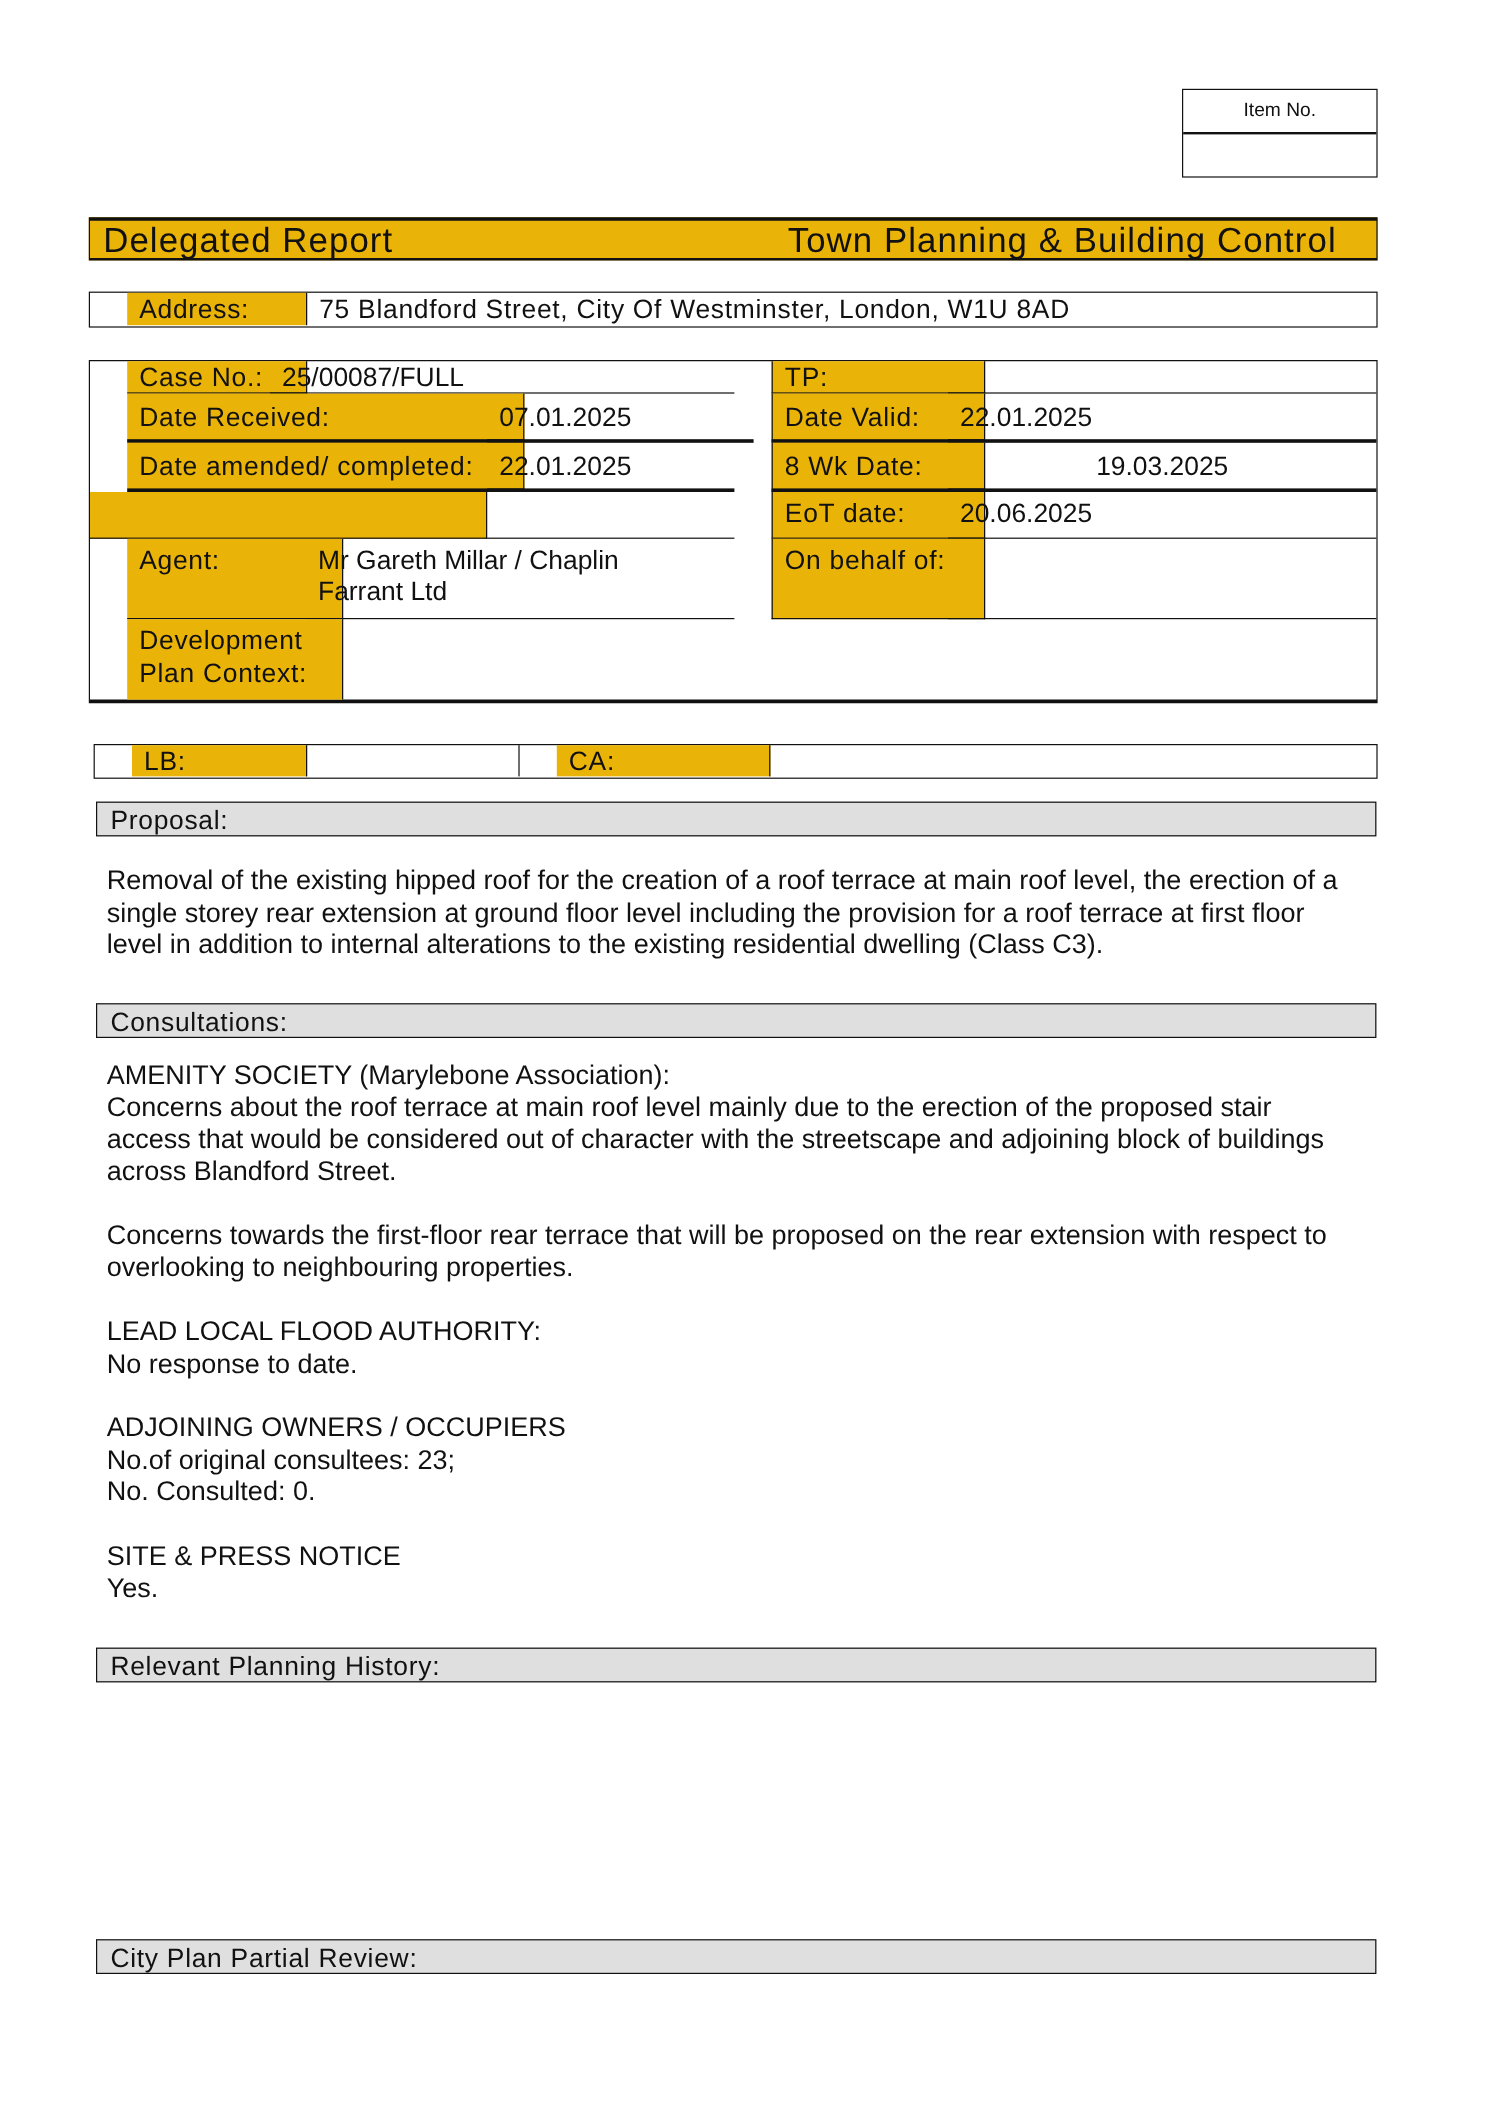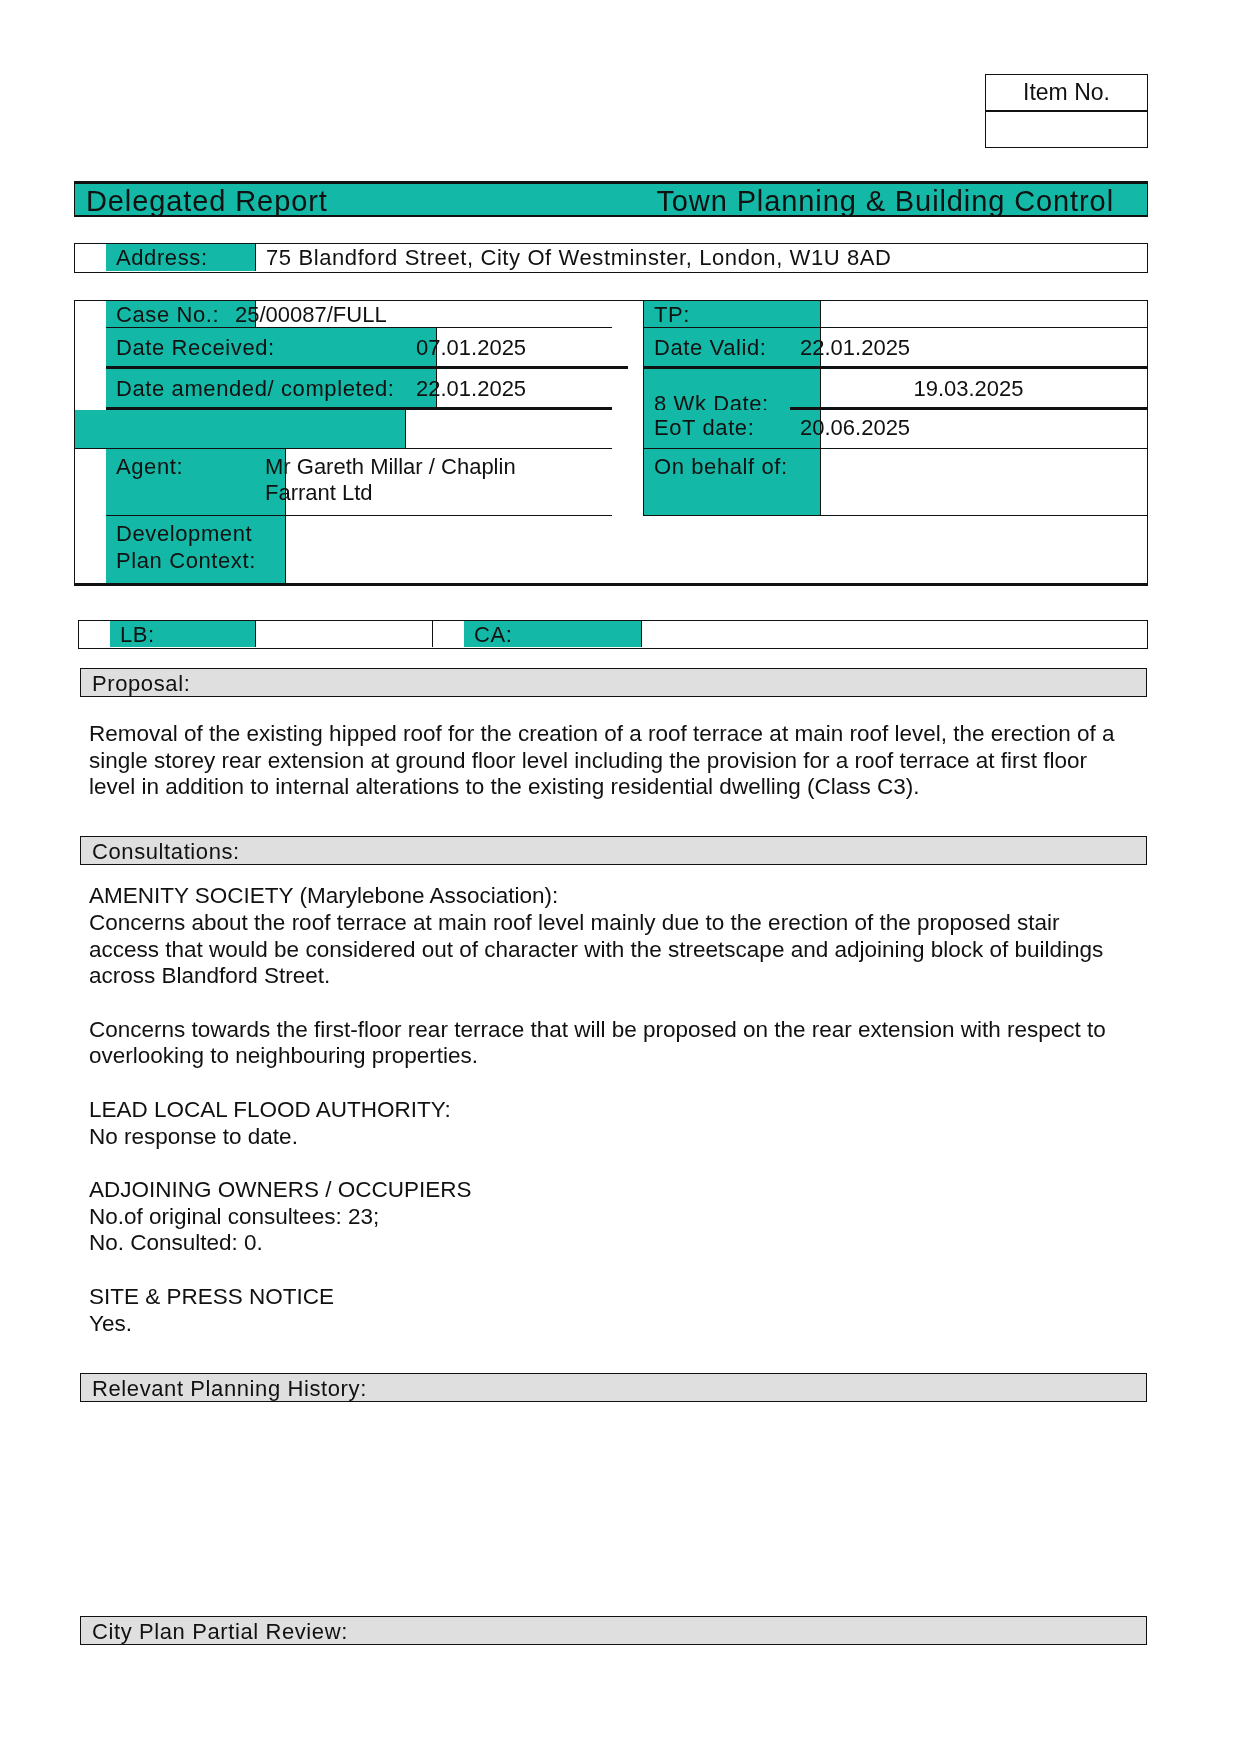--- a/index.html
+++ b/index.html
@@ -1,34 +1,34 @@
 <!DOCTYPE html>
 <html><head>
 <meta charset="utf-8">
 <style>
   html, body { margin: 0; padding: 0; background: #ffffff; }
   body { width: 1241px; height: 1754px; position: relative; overflow: hidden;
          font-family: "Liberation Sans", sans-serif; color: #111; }
   .abs { position: absolute; box-sizing: border-box; }
-  .grey { background: #14b8a6; }
+  .grey { background: #eab308; }
   .b { border: 1.5px solid #111; }
   .lbl { font-size: 22px; letter-spacing: 0.6px; margin-left: 31px; }
   .val { font-size: 22px; }
   .cell { position: absolute; box-sizing: border-box; padding: 3px 10px; }
   .hbar { position: absolute; left: 80px; width: 1067px; height: 29px; box-sizing: border-box;
           border: 1.5px solid #111; background: #dfdfdf; padding: 2px 11px; font-size: 22px; letter-spacing: 0.6px; }
   .body-text { position: absolute; left: 89px; width: 1060px; font-size: 22.5px; line-height: 26.5px; }
   .body-text p { margin: 0; }
   .gap { height: 26.5px; }
 </style>
 </head>
 <body>
 
 <div class="abs b" style="left:985px; top:74px; width:163px; height:74px;">
-  <div style="height:35px; border-bottom:2px solid #111; text-align:center; font-size:23px; line-height:35px;">Item No.</div>
+  <div style="height:35px; border-bottom:2px solid #111; text-align:center; font-size:16px; line-height:35px;">Item No.</div>
   <div style="height:35px; text-align:center; font-size:21px; line-height:35px;"></div>
 </div>
 
 <div class="abs grey" style="left:74px; top:181px; width:1074px; height:36px; border-top:3px solid #111; border-bottom:2px solid #111; border-left:1px solid #111; border-right:1px solid #111;">
   <span style="position:absolute; left:11px; top:1px; font-size:29px; letter-spacing:0.9px;">Delegated Report</span>
   <span style="position:absolute; right:33px; top:1px; font-size:29px; letter-spacing:0.9px;">Town Planning &amp; Building Control</span>
 </div>
 
 <div class="abs b" style="left:74px; top:243px; width:1074px; height:30px;">
   <div class="cell grey lbl" style="left:0; top:0; width:150px; height:27px; border-right:1px solid #111; padding:1px 10px;">Address:</div>
@@ -42,21 +42,21 @@
   <div class="cell grey lbl" style="left:537px; top:0; width:178px; height:27px; border-left:1px solid #111; border-right:1px solid #111; border-bottom:1.5px solid #111; padding:1px 10px;">TP:</div>
   <div class="cell val" style="left:715px; top:0; width:357px; height:27px; border-bottom:1.5px solid #111;"></div>
 
   <div class="cell grey lbl" style="left:0; top:27px; width:331px; height:41px; border-right:1px solid #111; border-bottom:3px solid #111; padding:7px 10px;">Date Received:</div>
   <div class="cell val" style="left:331px; top:27px; width:222px; height:41px; border-bottom:3px solid #111; padding:7px 10px;">07.01.2025</div>
   <div class="cell grey lbl" style="left:537px; top:27px; width:178px; height:41px; border-left:1px solid #111; border-right:1px solid #111; border-bottom:3px solid #111; padding:7px 10px;">Date Valid:</div>
   <div class="cell val" style="left:715px; top:27px; width:357px; height:41px; border-bottom:3px solid #111; padding:7px 10px;">22.01.2025</div>
 
   <div class="cell grey lbl" style="left:0; top:68px; width:331px; height:41px; border-right:1px solid #111; border-bottom:3px solid #111; padding:7px 10px;">Date amended/ completed:</div>
   <div class="cell val" style="left:331px; top:68px; width:206px; height:41px; border-bottom:3px solid #111; padding:7px 10px;">22.01.2025</div>
-  <div class="cell grey lbl" style="left:537px; top:68px; width:178px; height:41px; border-left:1px solid #111; border-right:1px solid #111; border-bottom:3px solid #111; padding:22px 10px;">8 Wk Date:</div>
+  <div class="cell grey lbl" style="left:537px; top:68px; width:178px; height:41px; border-left:1px solid #111; border-right:1px solid #111; border-bottom:3px solid #111; padding:7px 10px;">8 Wk Date:</div>
   <div class="cell val" style="left:715px; top:68px; width:357px; height:41px; border-bottom:3px solid #111; padding:7px 10px;text-align:center;">19.03.2025</div>
 
   <div class="cell grey" style="left:0; top:109px; width:331px; height:39px; border-right:1px solid #111; border-bottom:1.5px solid #111;"></div>
   <div class="cell" style="left:331px; top:109px; width:206px; height:39px; border-bottom:1.5px solid #111;"></div>
   <div class="cell grey lbl" style="left:537px; top:109px; width:178px; height:39px; border-left:1px solid #111; border-right:1px solid #111; border-bottom:1.5px solid #111; padding:5px 10px;">EoT date:</div>
   <div class="cell val" style="left:715px; top:109px; width:357px; height:39px; border-bottom:1.5px solid #111; padding:5px 10px;">20.06.2025</div>
 
   <div class="cell grey lbl" style="left:0; top:148px; width:180px; height:67px; border-right:1px solid #111; border-bottom:1.5px solid #111; padding:5px 10px;">Agent:</div>
   <div class="cell val" style="left:180px; top:148px; width:357px; height:67px; border-bottom:1.5px solid #111; padding:5px 10px; line-height:26px;">
     <div>Mr Gareth Millar / Chaplin</div>

